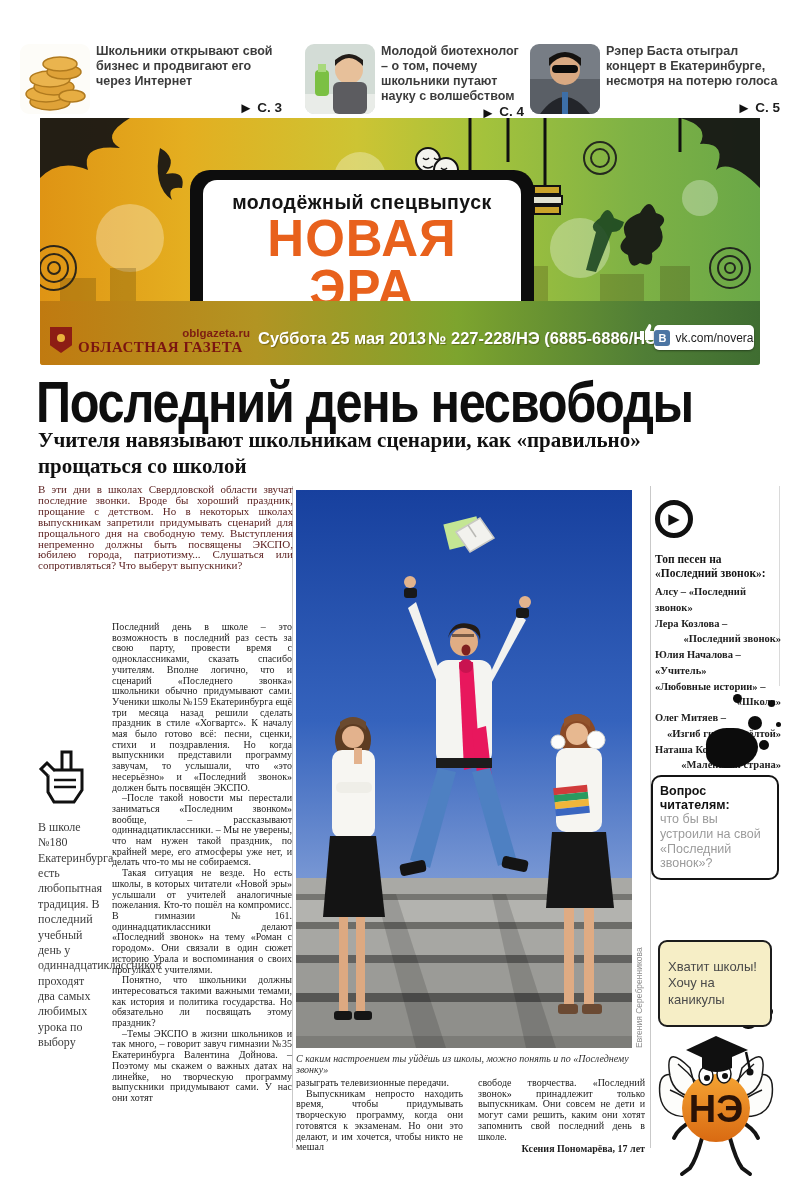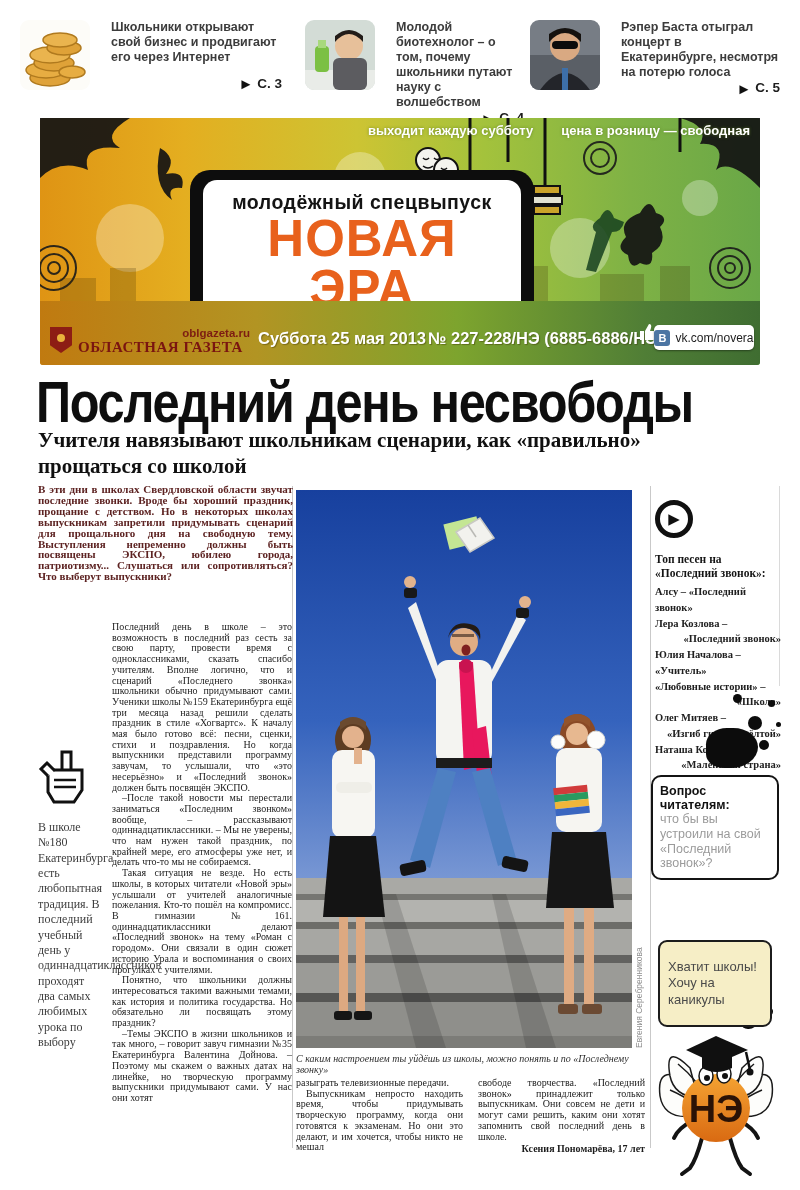--- a/index.html
+++ b/index.html
@@ -1,20 +1,20 @@
 <!DOCTYPE html>
 <html><head>
 <meta charset="utf-8">
 <style>
   * { margin:0; padding:0; box-sizing:border-box; }
   body { background:#e9e9e9; font-family:"Liberation Serif", serif; }
   .page { position:relative; width:800px; height:1190px; background:#fff; margin:0 auto; overflow:hidden; }
 
   
-  .teaser { position:absolute; top:20px; height:72px; display:flex; gap:21px; cursor:pointer; }
+  .teaser { position:absolute; top:44px; height:72px; display:flex; gap:6px; cursor:pointer; }
   #teaser-1 { left:20px; width:262px; }
   #teaser-2 { left:285px; width:239px;padding-left:20px; }
   #teaser-3 { left:530px; width:250px; }
   .thumb { width:70px; height:70px; border-radius:9px; overflow:hidden; flex:none; position:relative; }
   .teaser-txt { flex:1; display:flex; flex-direction:column; font-family:"Liberation Sans",sans-serif; font-size:12.5px; font-weight:bold; color:#3c3c3c; line-height:1.2; }
   .pagemark { margin-top:auto; align-self:flex-end; display:flex; align-items:center; gap:4px; font-size:13.5px; color:#1d1d1d; font-family:"Liberation Sans",sans-serif; font-weight:bold; }
   .pagemark .tri { color:#111; font-size:15px; line-height:1; }
 
   
   .banner { position:absolute; left:40px; top:118px; width:720px; height:247px; border-radius:3px;
@@ -45,21 +45,21 @@
   .vk-sq { width:16px; height:16px; background:#4c75a3; border-radius:3px; color:#fff; font-family:"Liberation Sans",sans-serif;
            font-weight:bold; font-size:11px; display:flex; align-items:center; justify-content:center; }
   .vk-url { font-family:"Liberation Sans",sans-serif; font-size:12px; color:#1b1b1b; }
 
   
   .headline { position:absolute; left:36px; top:368px; font-family:"Liberation Sans",sans-serif; font-weight:900;
               font-size:58px; color:#0e0e0e; letter-spacing:-1.5px; transform:scaleX(.84); transform-origin:left top; white-space:nowrap; }
   .subhead { position:absolute; left:38px; top:428px; width:630px; font-weight:bold; font-size:21px; line-height:1.22; color:#101010; }
 
   
-  .lead { position:absolute; left:38px; top:484px; width:255px; font-weight:bold; font-size:11px; line-height:10.9px;
+  .lead { position:absolute; left:38px; top:484px; width:255px; font-weight:normal; font-size:11px; line-height:10.9px;
           text-align:justify; color:#5d2322; }
   .col1 { position:absolute; left:112px; top:622px; width:180px; font-size:10px; line-height:10.7px; text-align:justify; color:#1c1c1c; }
   .col1 p + p, .bcol p + p { text-indent:10px; }
   .margin-note { position:absolute; left:38px; top:750px; width:66px; }
   .margin-note .note-text { margin-top:10px; font-size:12px; line-height:1.28; color:#3d3d3d; }
   .bcol { position:absolute; top:1078px; width:167px; font-size:10px; line-height:10.7px; text-align:justify; color:#1c1c1c; }
   #bcolA { left:296px; } #bcolB { left:478px; }
   .author { display:block; text-align:right; font-weight:bold; margin-top:2px; }
 
   .vrule { position:absolute; width:1px; background:#c9c9c9; }
@@ -207,24 +207,20 @@
         <rect x="20" y="160" width="36" height="30"></rect>
           <rect x="70" y="150" width="26" height="40"></rect>
         <rect x="420" y="158" width="40" height="32"></rect>
           <rect x="480" y="148" width="28" height="42"></rect>
         <rect x="560" y="156" width="44" height="34"></rect>
           <rect x="620" y="148" width="30" height="42"></rect>
       </g>
       <path d="M560 100 q8 -16 14 0 l10 4 q-2 10 -12 10 l-16 40 l-10 -2 l10 -38 q-8 -6 4 -14z" fill="#15401e" opacity=".85"></path>
     </svg>
 
-    <div class="banner-topline">
-      <span>выходит каждую субботу</span>
-      <span>цена в розницу — свободная</span>
-    </div>
 
     <div class="logo-wrap">
       <div class="logo-back"></div>
       <div class="drip" style="left:40px; bottom:-22px; width:10px; height:24px;"></div>
       <div class="drip" style="left:120px; bottom:-34px; width:14px; height:36px;"></div>
       <div class="drip" style="left:200px; bottom:-18px; width:9px; height:20px;"></div>
       <div class="drip" style="left:262px; bottom:-28px; width:12px; height:30px;"></div>
       <div class="logo-box">
         <div class="logo-label">молодёжный спецвыпуск</div>
         <div class="logo-title">НОВАЯ ЭРА</div>

